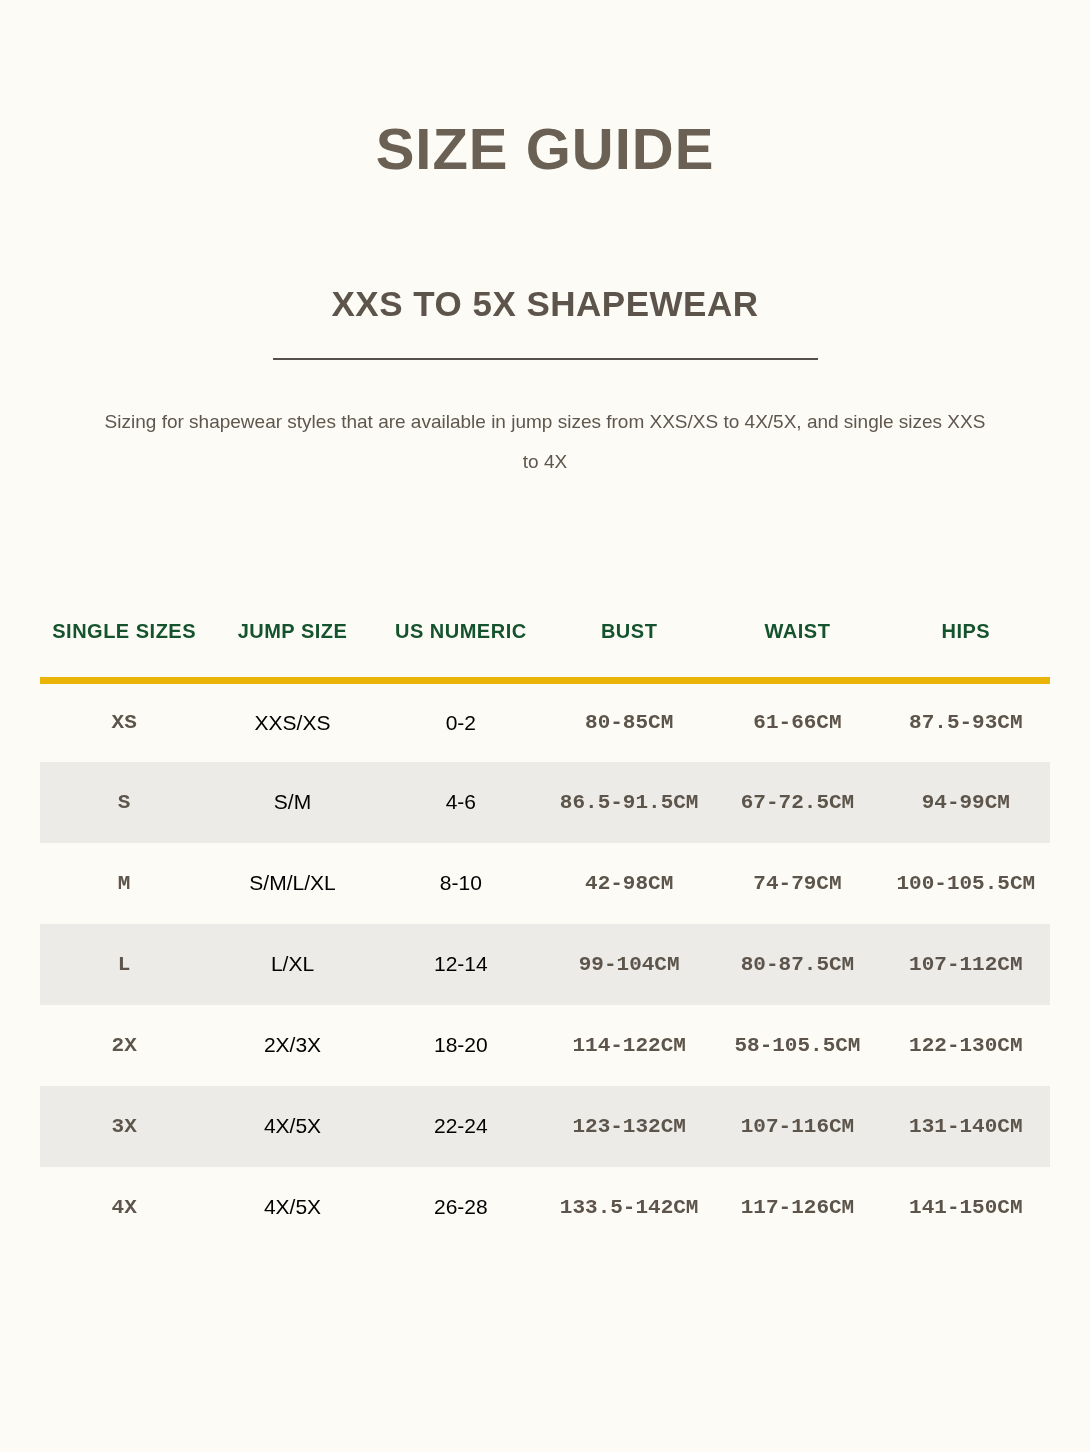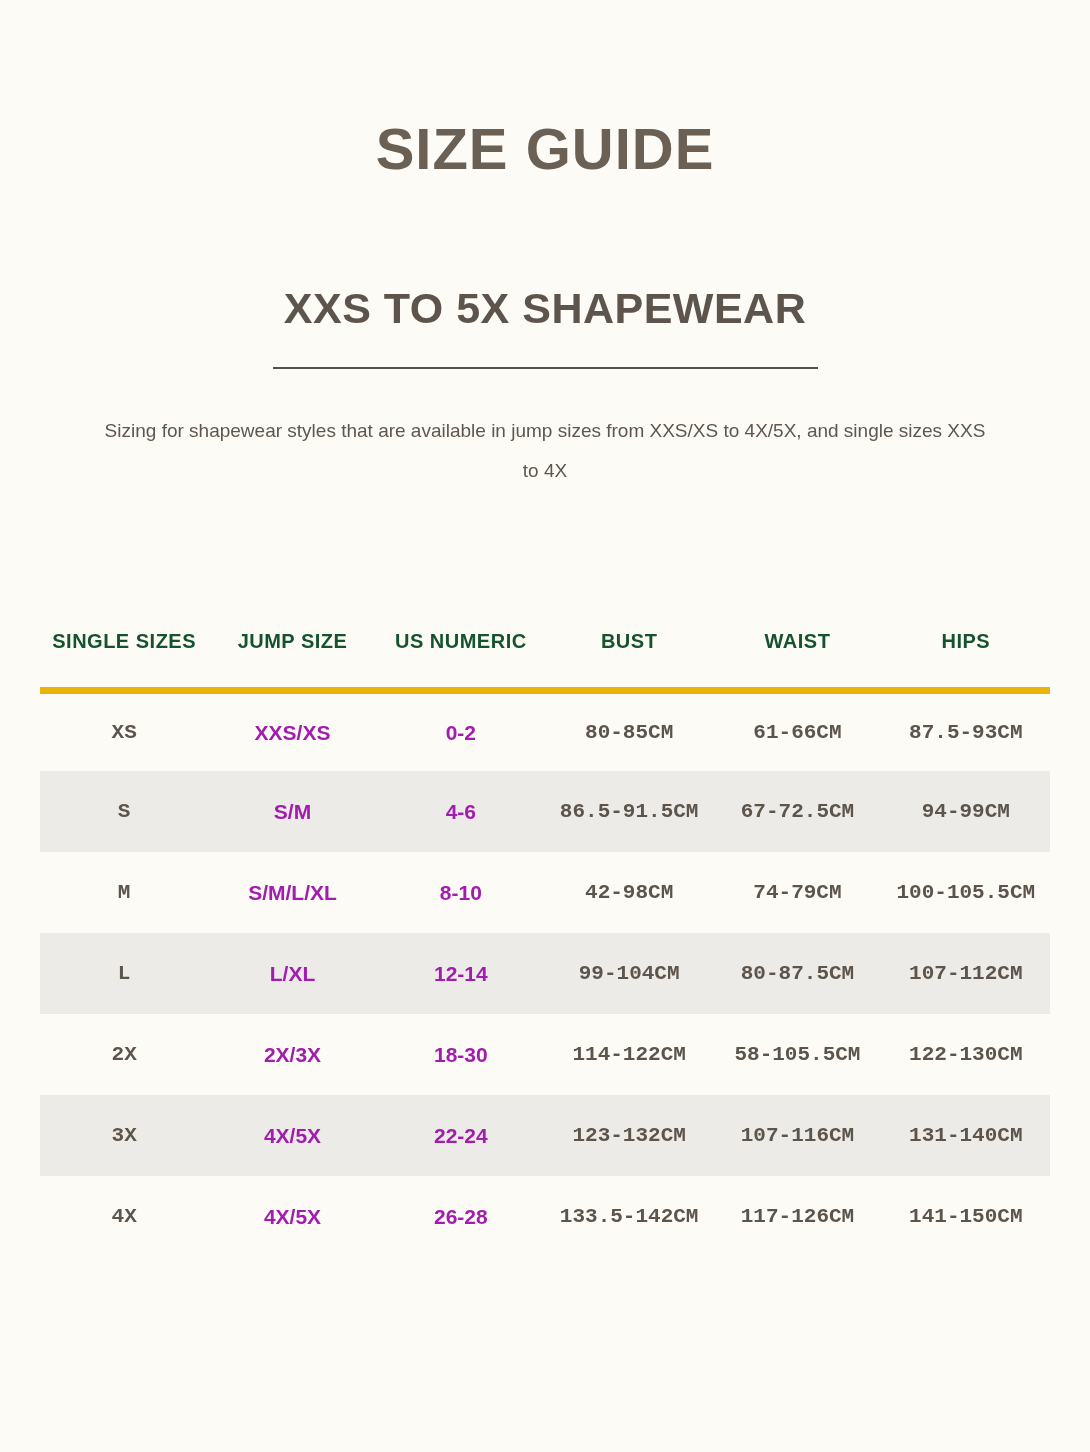--- a/index.html
+++ b/index.html
@@ -18,21 +18,21 @@
     text-align: center;
     font-size: 58px;
     font-weight: 700;
     letter-spacing: 1px;
     color: #6A6054;
     line-height: 1.15;
   }
   .subtitle {
     margin-top: 100px;
     text-align: center;
-    font-size: 43px;
+    font-size: 35px;
     font-weight: 700;
     letter-spacing: 0.5px;
     color: #5D554B;
     line-height: 1.2;
   }
   .divider {
     width: 545px;
     margin: 33px auto 0 auto;
     border-top: 2px solid #55504A;
   }
@@ -60,22 +60,22 @@
     font-weight: 700;
     letter-spacing: 0.5px;
     color: #14532d;
     border-bottom: 7px solid #eab308;
   }
   .size-table td {
     height: 81px;
     vertical-align: middle;
     text-align: center;
     font-size: 21px;
-    font-weight: 700;
-    color: #a21caf;
+    font-weight: 400;
+    color: #000000;
   }
   .size-table td.b {
     font-weight: 700;
     color: #5D554B;
     font-family: Liberation Mono, monospace;
   }
   .size-table tbody tr:nth-child(even) {
     background: #ECEBE7;
   }
 </style>
@@ -132,21 +132,21 @@
         <td class="b">L</td>
         <td>L/XL</td>
         <td>12-14</td>
         <td class="b">99-104CM</td>
         <td class="b">80-87.5CM</td>
         <td class="b">107-112CM</td>
       </tr>
       <tr>
         <td class="b">2X</td>
         <td>2X/3X</td>
-        <td>18-30</td>
+        <td>18-20</td>
         <td class="b">114-122CM</td>
         <td class="b">58-105.5CM</td>
         <td class="b">122-130CM</td>
       </tr>
       <tr>
         <td class="b">3X</td>
         <td>4X/5X</td>
         <td>22-24</td>
         <td class="b">123-132CM</td>
         <td class="b">107-116CM</td>

